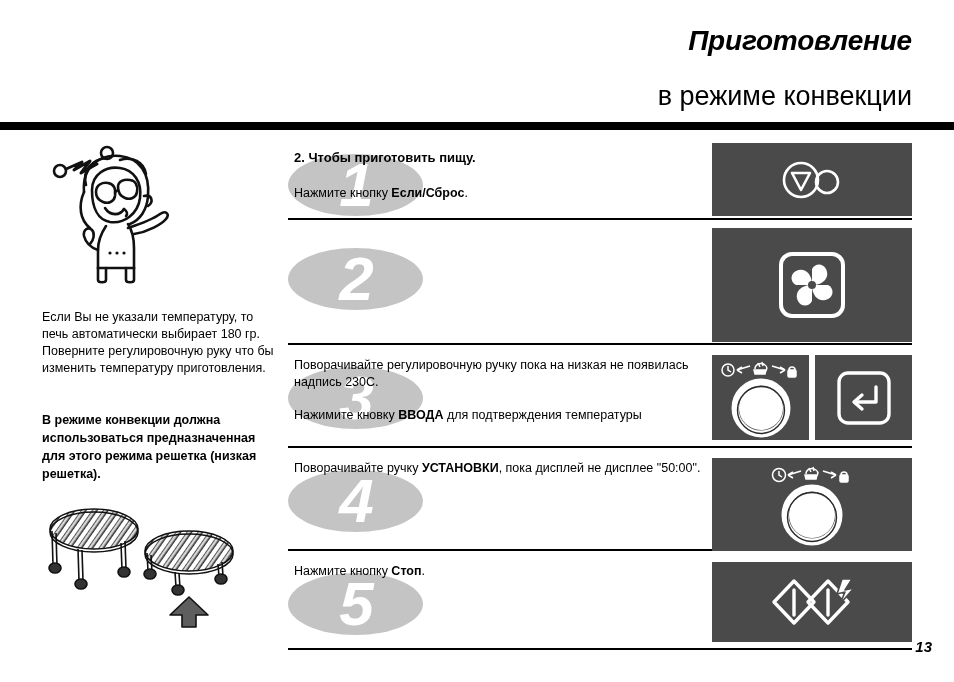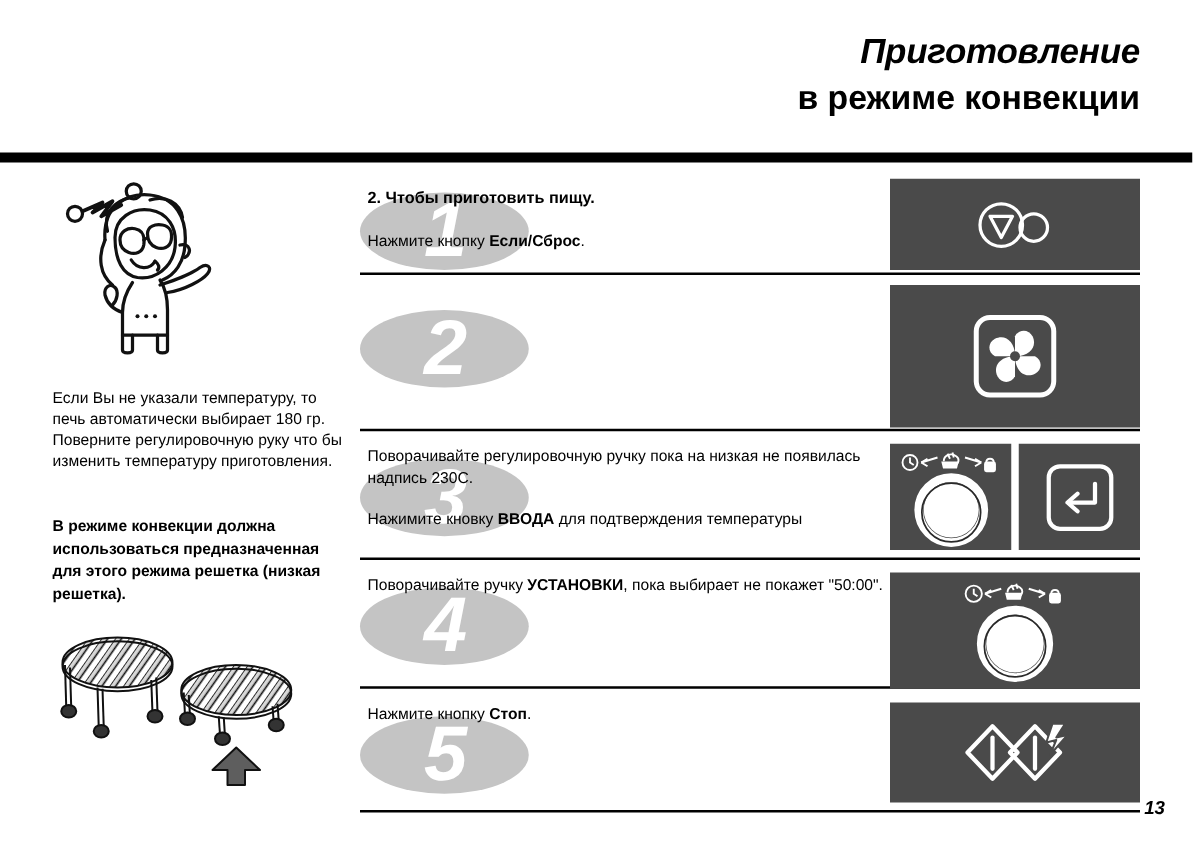--- a/index.html
+++ b/index.html
@@ -25,23 +25,23 @@
   }
   .hdr-line1 {
     font-size: 28px;
     font-weight: bold;
     font-style: italic;
     letter-spacing: -0.2px;
     line-height: 34px;
   }
   .hdr-line2 {
     font-size: 27px;
-    font-weight: bold;
+    font-weight: normal;
     line-height: 36px;
-    margin-top: 2px;
+    margin-top: 20px;
   }
   .topbar {
     position: absolute;
     left: 0; top: 122px;
     width: 954px; height: 8px;
     background: #000;
   }
 
   
   .left {
@@ -275,21 +275,21 @@
       </div>
     </div>
     <div class="rule"></div>
 
     <div class="step">
       <div class="step-body" style="height:101px;">
         <div class="wm" style="top:22px;">
           <span>4</span>
         </div>
         <div class="step-text-wrap" style="padding-top:12px;">
-          <div class="step-line"><span>Поворачивайте ручку </span><b>УСТАНОВКИ</b><span>, пока выбирает не покажет "50:00".</span></div>
+          <div class="step-line"><span>Поворачивайте ручку </span><b>УСТАНОВКИ</b><span>, пока дисплей не дисплее "50:00".</span></div>
         </div>
       </div>
     </div>
     <div class="rule"></div>
 
     <div class="step">
       <div class="step-body" style="height:96px;">
         <div class="wm" style="top:22px;">
           <span>5</span>
         </div>

